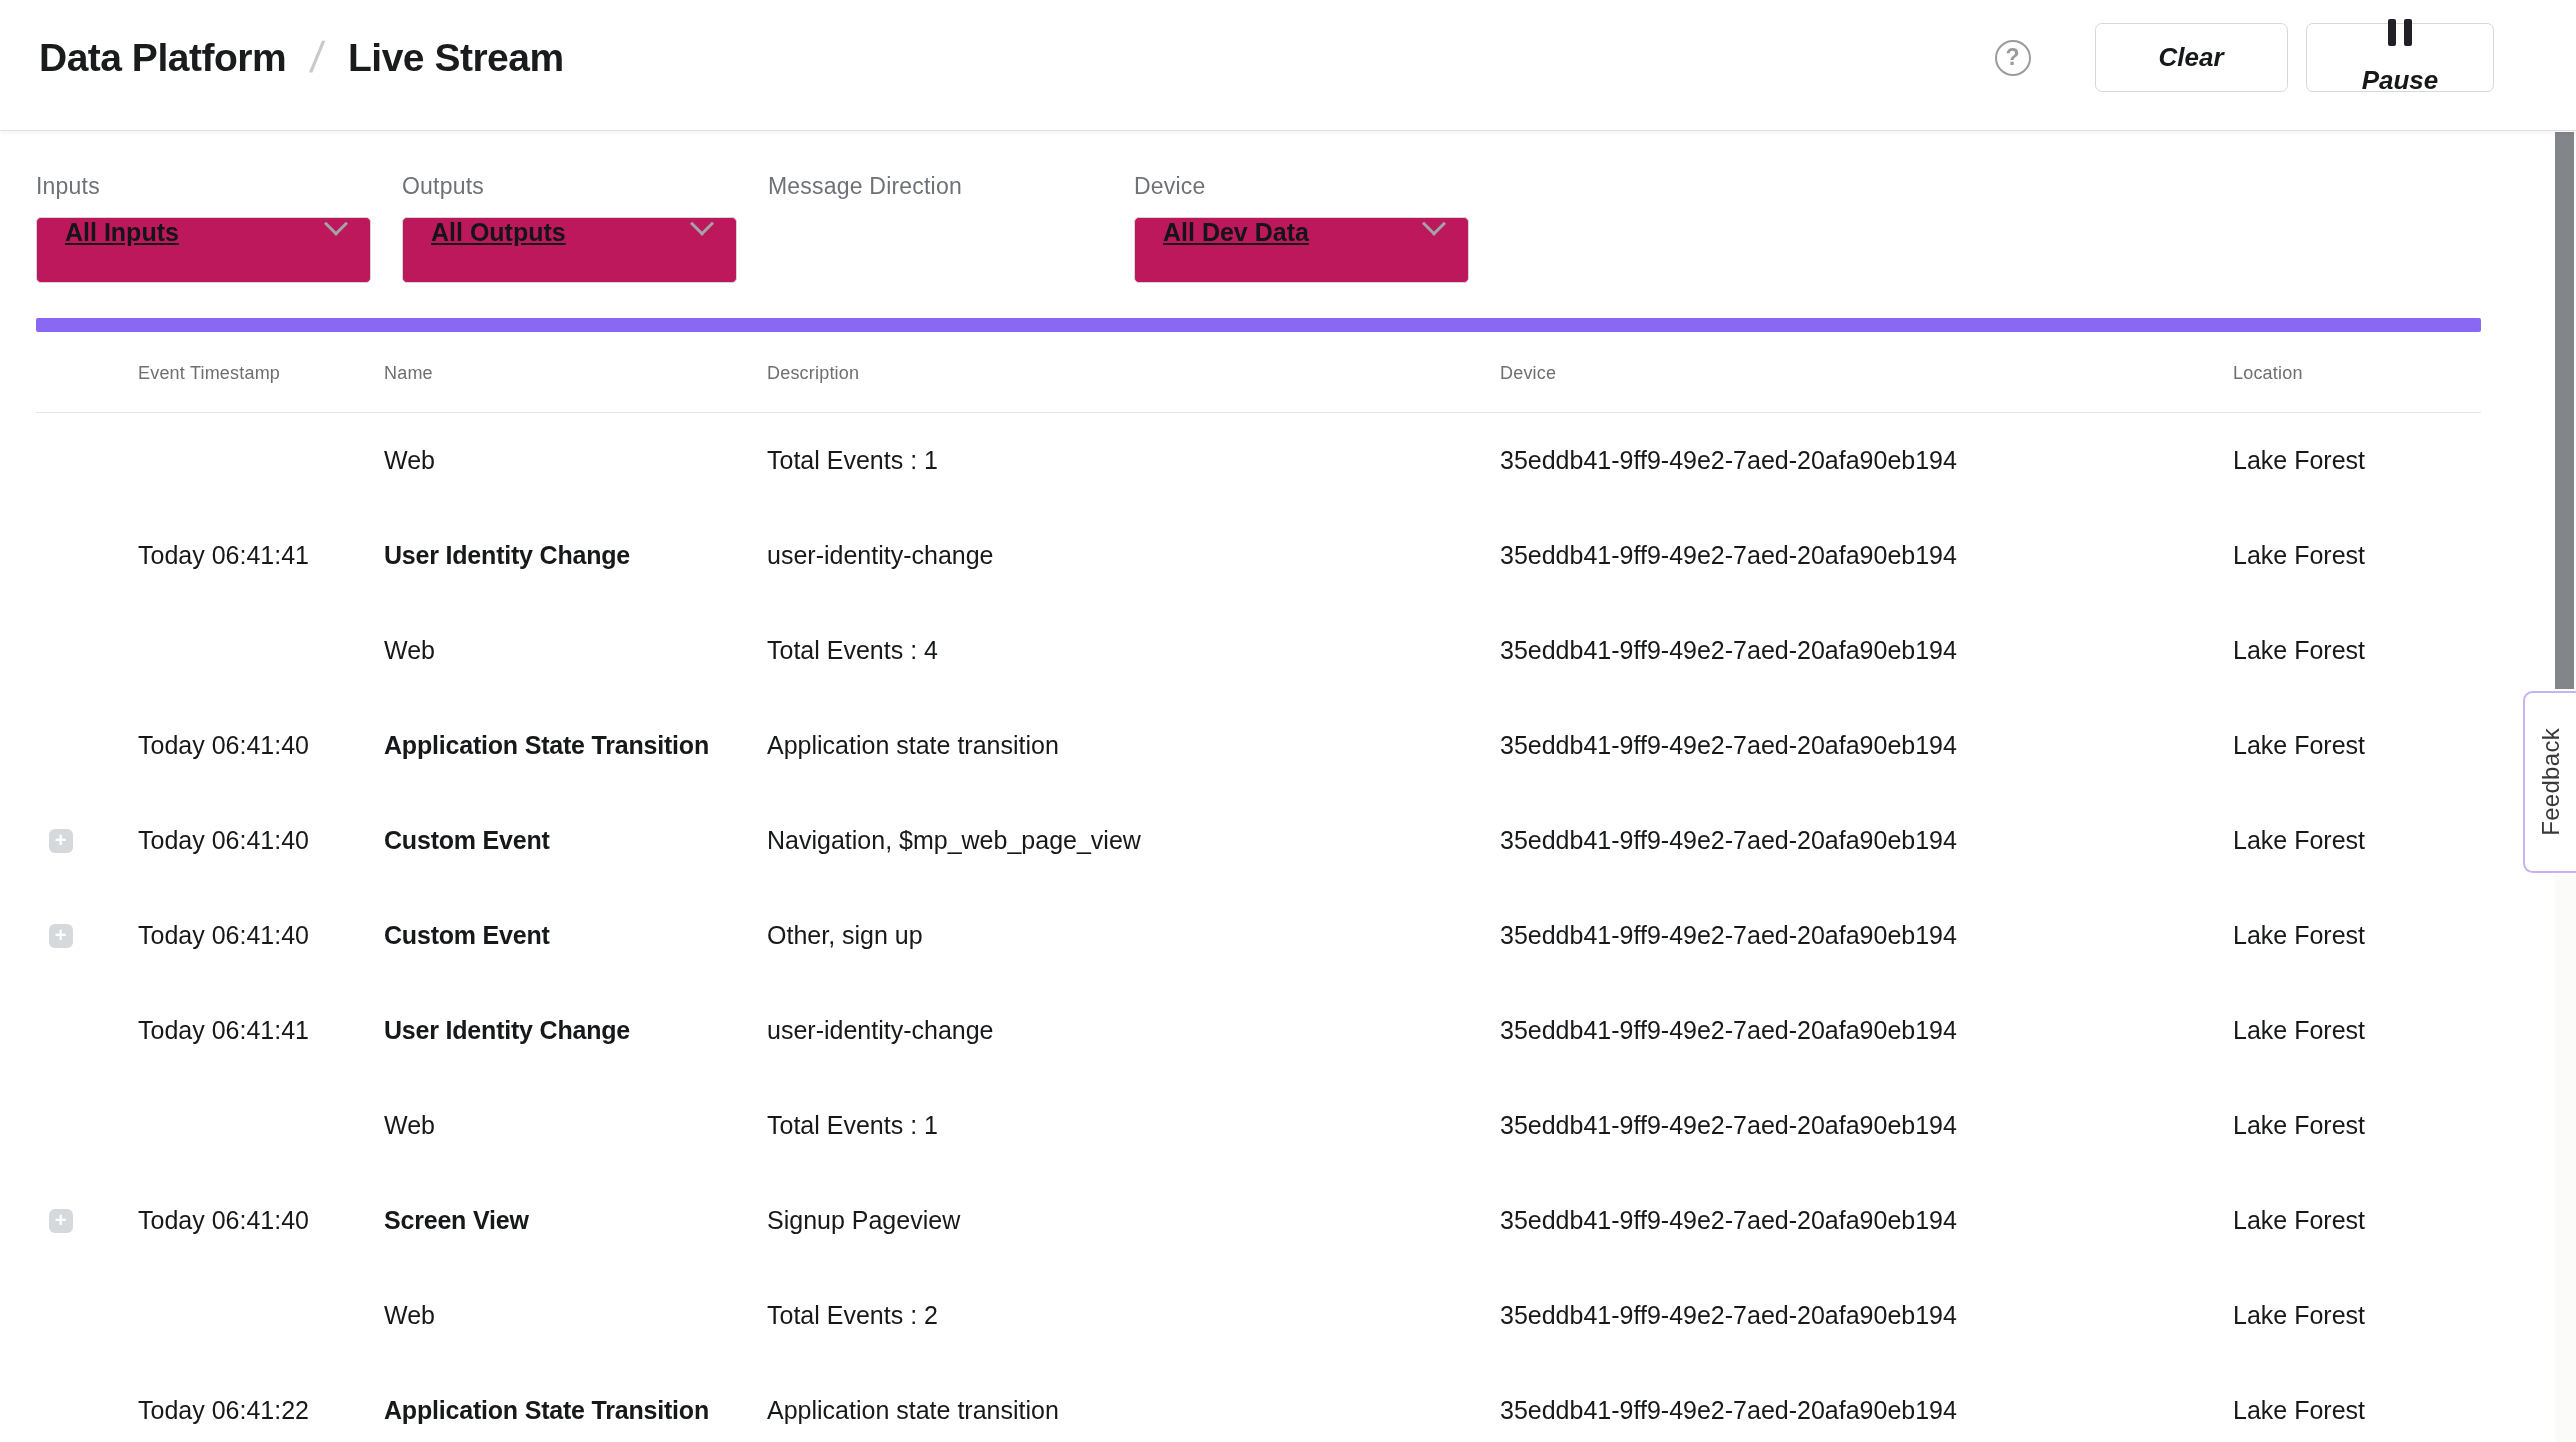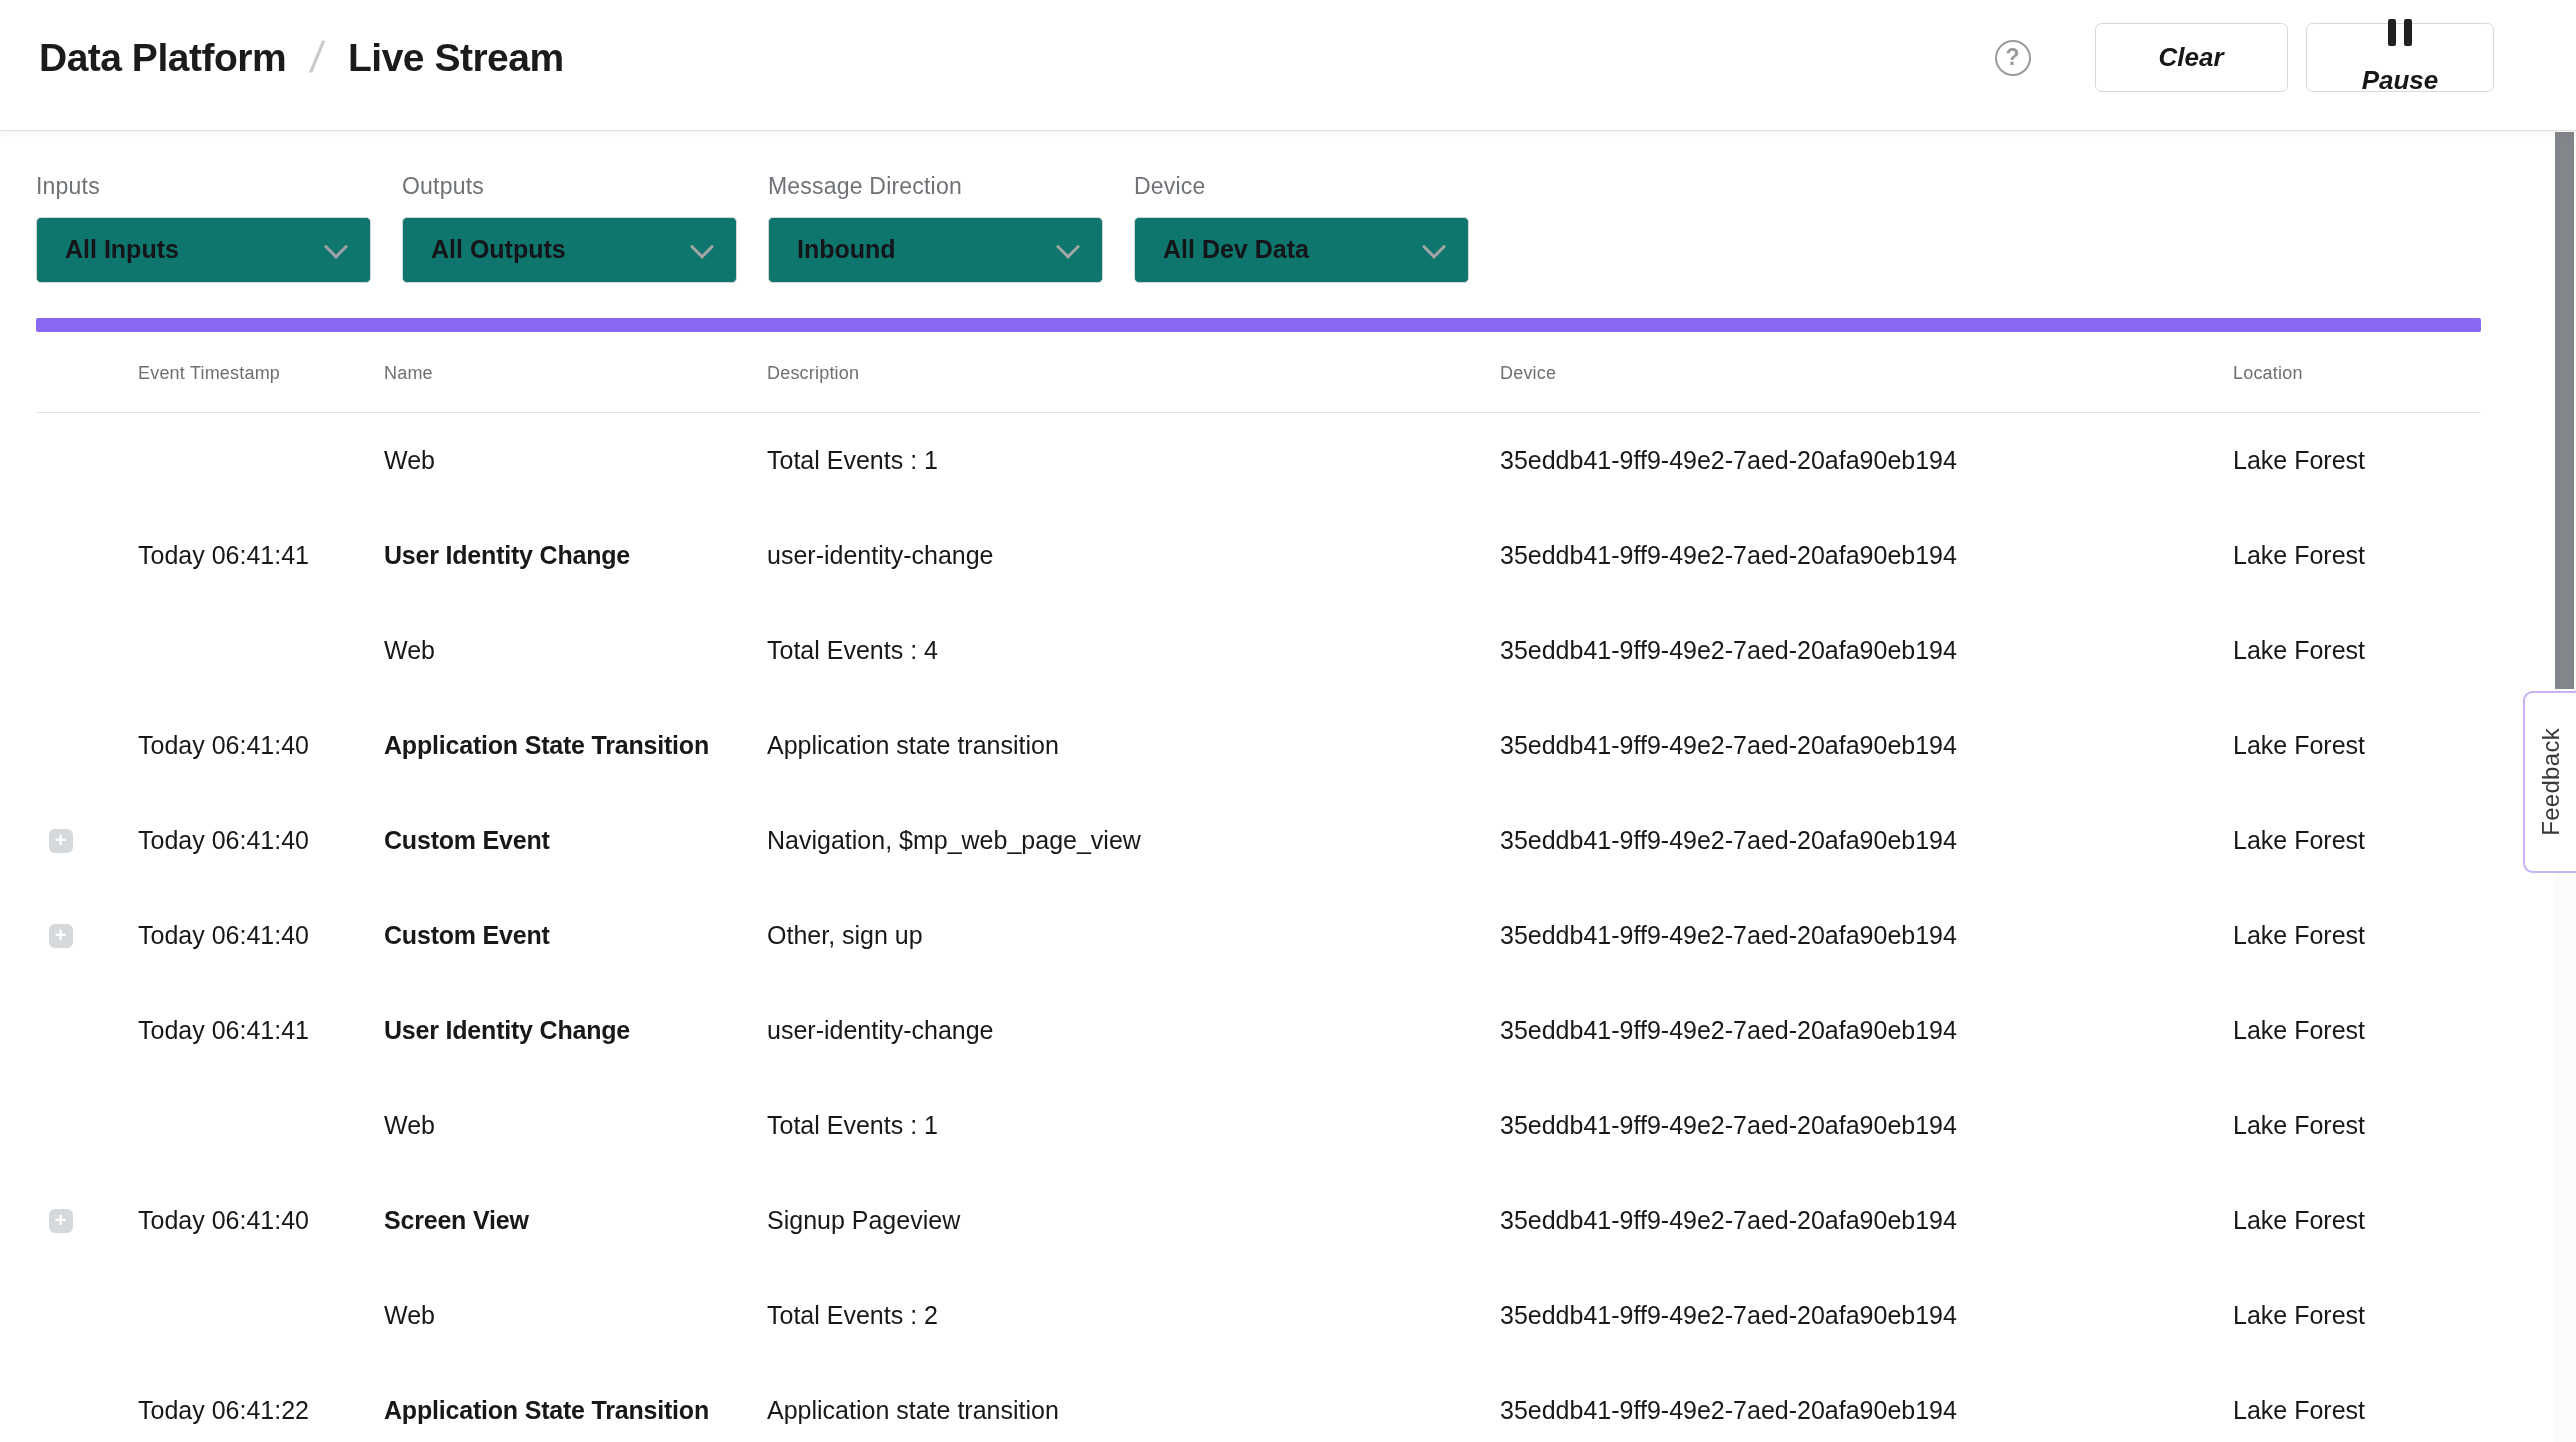--- a/index.html
+++ b/index.html
@@ -72,26 +72,27 @@
     top: 173px; left: 36px;
     display: flex;
     gap: 31px;
   }
   .fgroup { width: 335px; }
   .flabel { font-size: 23px; color: #6e7276; margin-bottom: 16.5px; letter-spacing: 0.2px; }
   .fselect {
     height: 66px;
     border: 1.9px solid #d3d5d7;
     border-radius: 4.9px;
-    background: #0f766e;
+    background: #be185d;
     display: flex;
-    align-items: center;
+    align-items: flex-start;
     justify-content: space-between;
     padding: 0 29px 0 28px;
     cursor: pointer;
+    text-decoration: underline;
   }
   .fvalue { font-size: 25px; font-weight: 700; color: #141518; }
   .chev {
     width: 16.5px; height: 16.5px;
     border-right: 3.4px solid #a2a4a6;
     border-bottom: 3.4px solid #a2a4a6;
     transform: rotate(45deg) translateY(-3.9px);
   }
 
   
@@ -202,24 +203,20 @@
     </div>
     <div class="fgroup">
       <div class="flabel">Outputs</div>
       <div class="fselect">
         <span class="fvalue">All Outputs</span>
         <span class="chev"></span>
       </div>
     </div>
     <div class="fgroup">
       <div class="flabel">Message Direction</div>
-      <div class="fselect">
-        <span class="fvalue">Inbound</span>
-        <span class="chev"></span>
-      </div>
     </div>
     <div class="fgroup">
       <div class="flabel">Device</div>
       <div class="fselect">
         <span class="fvalue">All Dev Data</span>
         <span class="chev"></span>
       </div>
     </div>
   </section>
 

